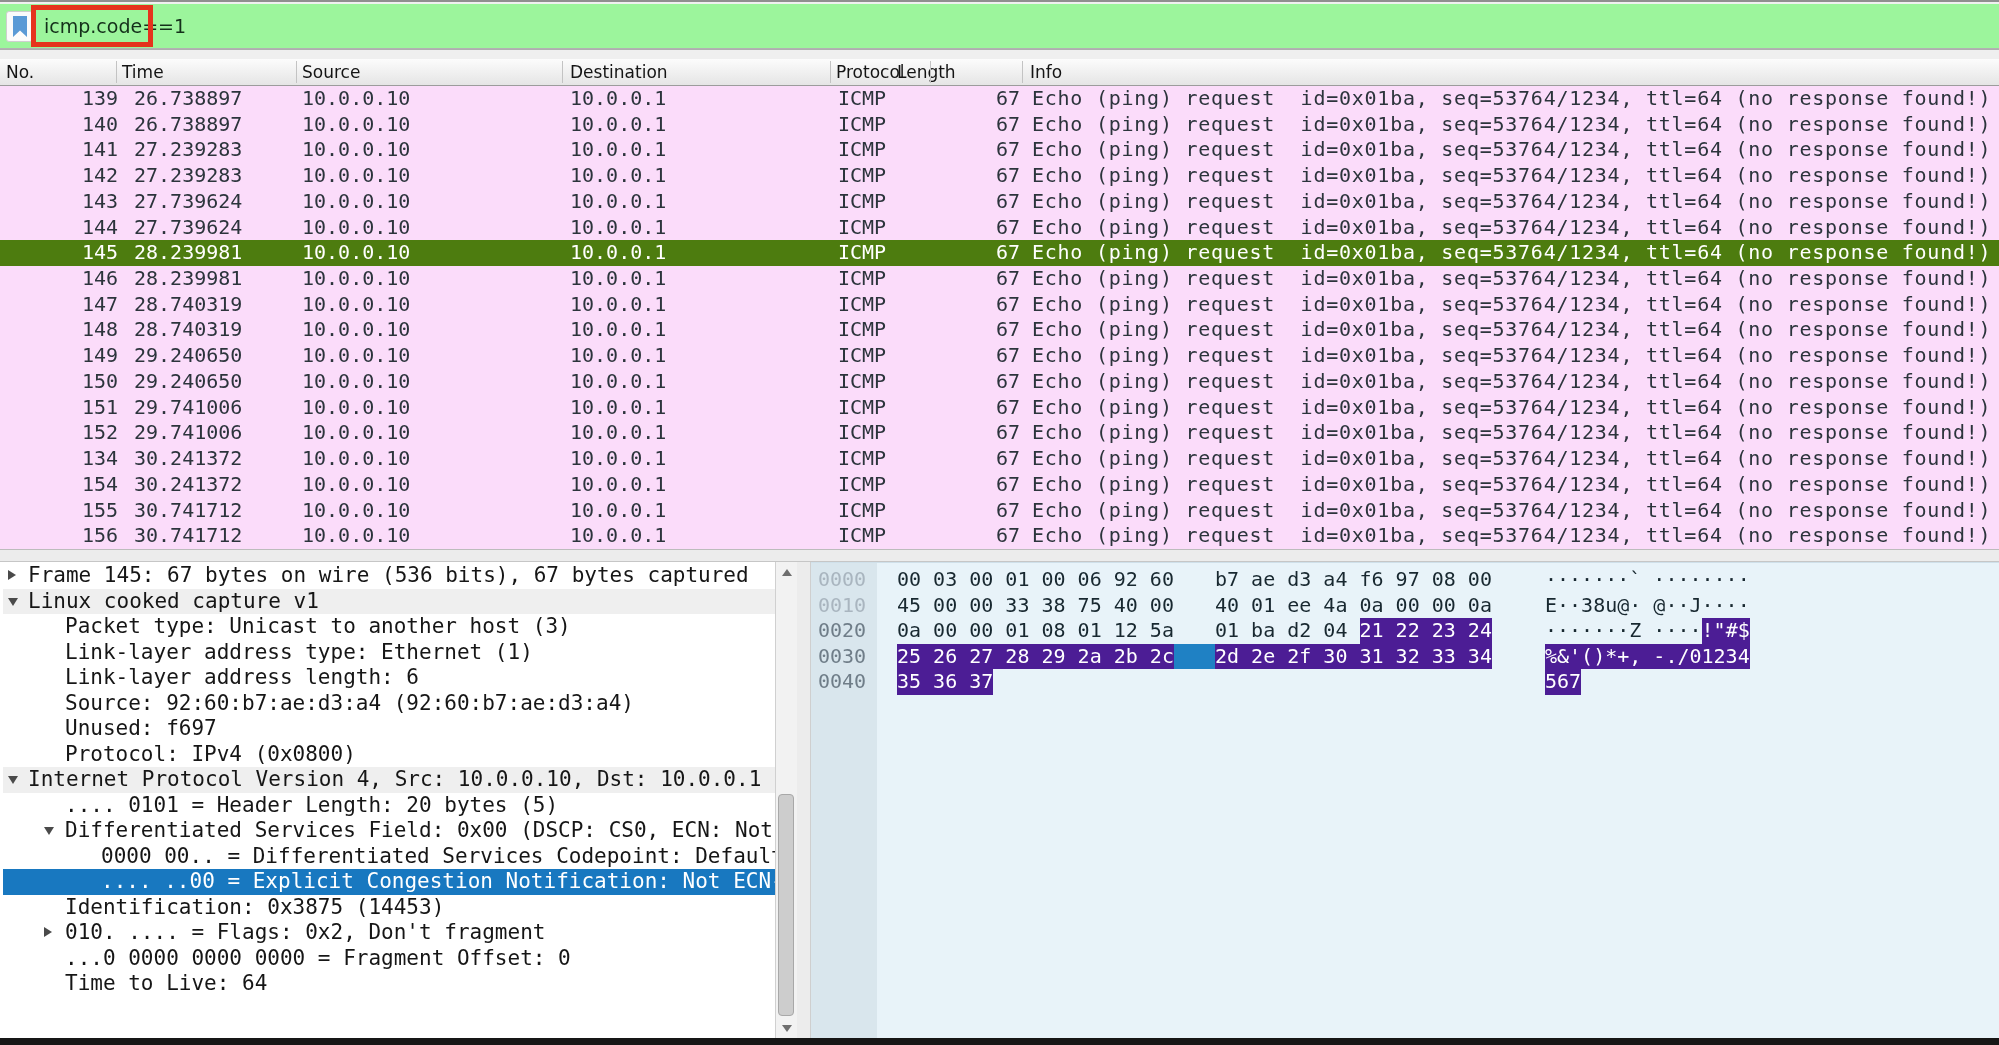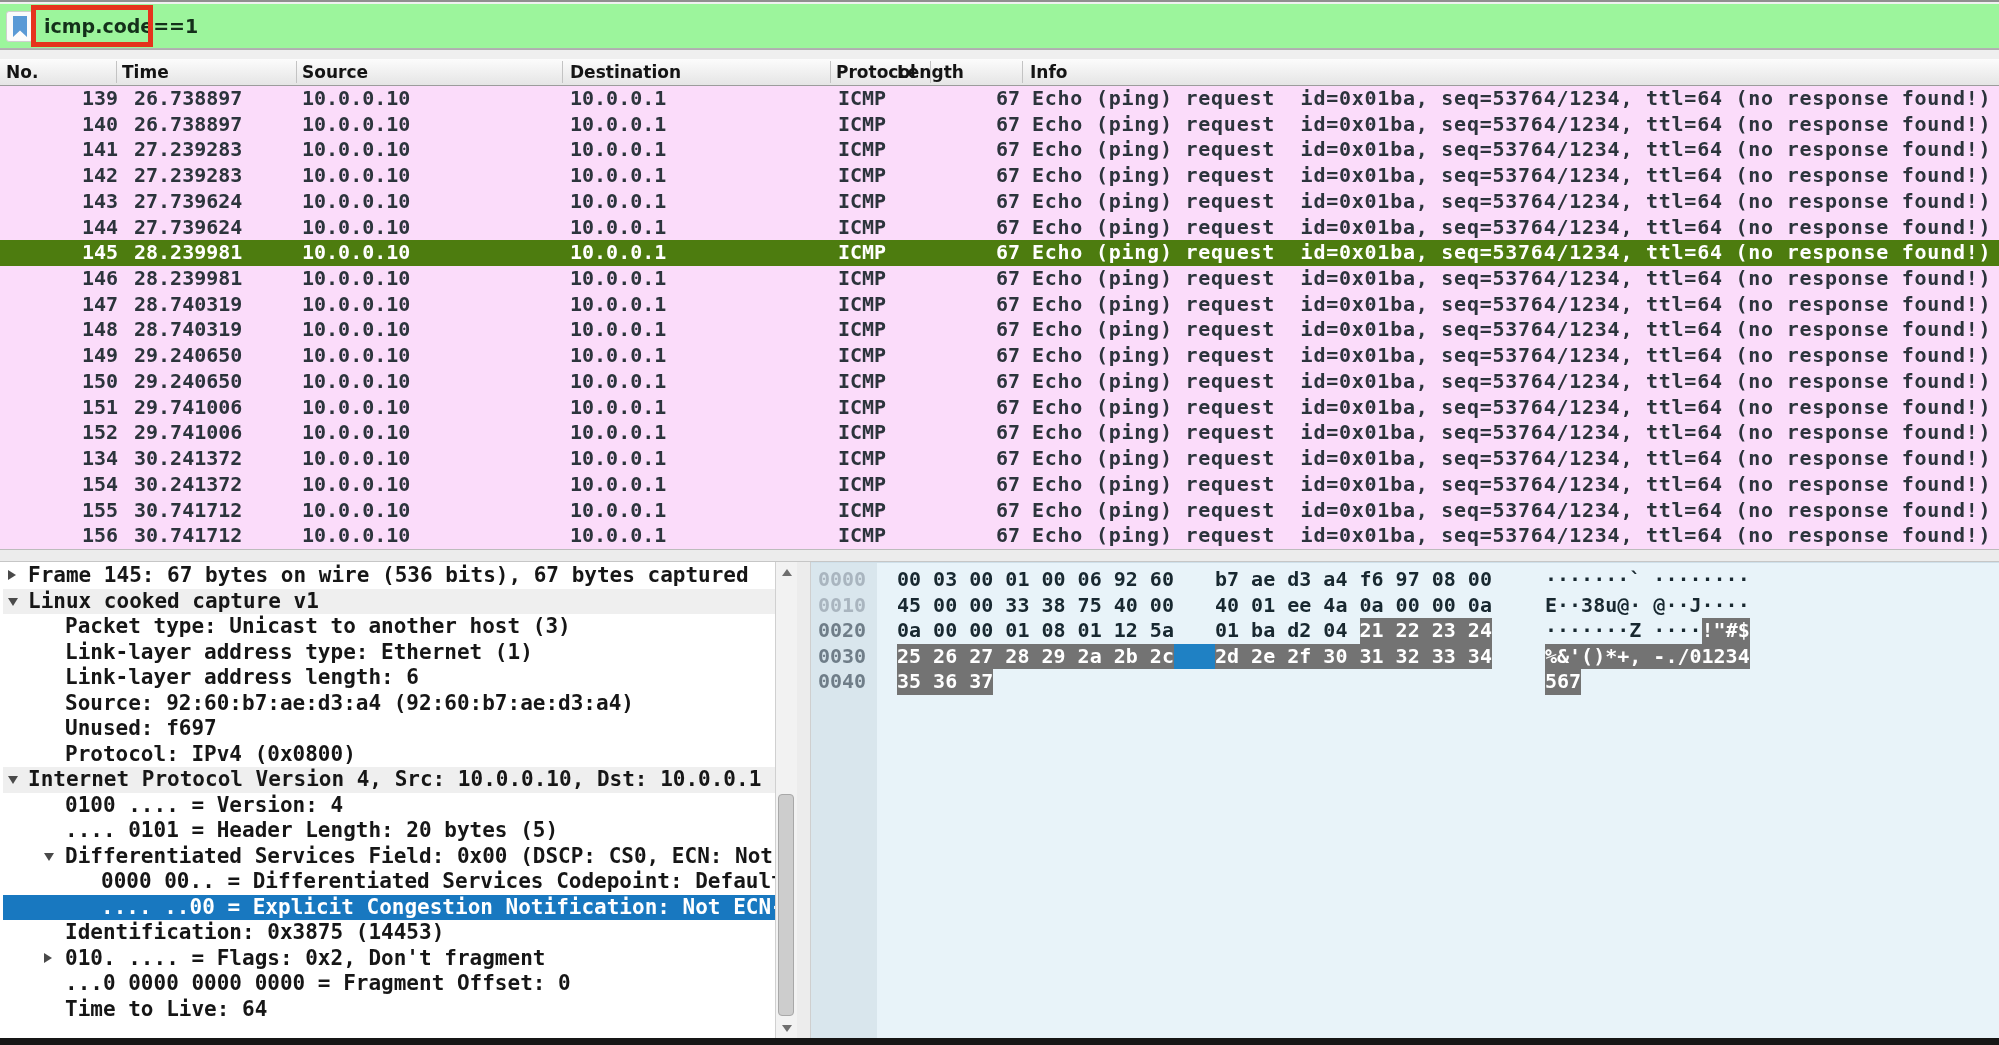--- a/index.html
+++ b/index.html
@@ -1,19 +1,19 @@
 <!DOCTYPE html>
 <html><head>
 <meta charset="utf-8">
 <style>
   * { margin:0; padding:0; box-sizing:border-box; }
   body { width:1999px; height:1045px; overflow:hidden;
          font-family:"DejaVu Sans", sans-serif; background:#e8e8e8; }
   .window { position:relative; width:1999px; height:1045px; background:#f0f0f0;
-            border-top:2px solid #8f8f8f; overflow:hidden;font-weight:bold; }
+            border-top:2px solid #8f8f8f; overflow:hidden; }
 
   
   .filter-bar { position:absolute; top:2px; left:0; right:0; height:45px;
                 background:#9cf59c; border-bottom:1px solid #b2b2b2; }
   .bookmark-btn { position:absolute; left:6px; top:7px; width:27px; height:31px;
                   background:#fbfbfb; border:1px solid #cfcfcf; border-radius:3px;
                   display:flex; align-items:center; justify-content:center; }
   .filter-text { position:absolute; left:44px; top:0; height:45px; line-height:45px;
                  font-size:19px; color:#14301a; white-space:pre; }
   .annotation-box { position:absolute; left:31px; top:1px; width:122px; height:42px;
@@ -86,21 +86,21 @@
   .offset-col-bg { position:absolute; left:0; top:0; width:66px; height:476px; background:#d9e6ed; }
   .hex-rows { position:absolute; left:0; top:4px; right:0; }
   .hxrow { position:relative; height:25.5px; font-family:"DejaVu Sans Mono", monospace;
            font-size:20px; white-space:pre; }
   .hxrow > span { position:absolute; top:0; height:25.5px; line-height:25.5px; }
   .off { left:7px; color:#6f7d88; }
   .off.dim { color:#a9b5bf; }
   .hx1 { left:86px; } .hx2 { left:404px; } .asc { left:734px; }
   .hx1, .hx2, .asc { color:#182830; }
   .hxrow .frag { display:inline-block; height:25.5px; line-height:25.5px; white-space:pre; }
-  .frag.hl { background:#737373; color:#ffffff; }
+  .frag.hl { background:#4c1d95; color:#ffffff; }
   .gapfill { position:absolute; left:361px; width:44px; top:0; height:25.5px; }
   .gapfill.hl { background:#1f81c4; }
 
   .bottom-edge { position:absolute; top:1036px; left:0; right:0; height:9px; background:#161616; }
 </style>
 </head>
 <body>
 
 <div class="window">
 
@@ -304,21 +304,20 @@
       <div class="details-rows">
           <div class="drow" style="padding-left: 25px;"><span class="arrow right" style="left: 5px;"></span><span>Frame 145: 67 bytes on wire (536 bits), 67 bytes captured</span></div>
           <div class="drow shade" style="padding-left: 25px;"><span class="arrow down" style="left: 5px;"></span><span>Linux cooked capture v1</span></div>
           <div class="drow" style="padding-left: 62px;"><span>Packet type: Unicast to another host (3)</span></div>
           <div class="drow" style="padding-left: 62px;"><span>Link-layer address type: Ethernet (1)</span></div>
           <div class="drow" style="padding-left: 62px;"><span>Link-layer address length: 6</span></div>
           <div class="drow" style="padding-left: 62px;"><span>Source: 92:60:b7:ae:d3:a4 (92:60:b7:ae:d3:a4)</span></div>
           <div class="drow" style="padding-left: 62px;"><span>Unused: f697</span></div>
           <div class="drow" style="padding-left: 62px;"><span>Protocol: IPv4 (0x0800)</span></div>
           <div class="drow shade" style="padding-left: 25px;"><span class="arrow down" style="left: 5px;"></span><span>Internet Protocol Version 4, Src: 10.0.0.10, Dst: 10.0.0.1</span></div>
-          <div class="drow" style="padding-left: 62px;"><span>0100 .... = Version: 4</span></div>
           <div class="drow" style="padding-left: 62px;"><span>.... 0101 = Header Length: 20 bytes (5)</span></div>
           <div class="drow" style="padding-left: 62px;"><span class="arrow down" style="left: 41px;"></span><span>Differentiated Services Field: 0x00 (DSCP: CS0, ECN: Not</span></div>
           <div class="drow" style="padding-left: 98px;"><span>0000 00.. = Differentiated Services Codepoint: Default</span></div>
           <div class="drow selected" style="padding-left: 98px;"><span>.... ..00 = Explicit Congestion Notification: Not ECN-</span></div>
           <div class="drow" style="padding-left: 62px;"><span>Identification: 0x3875 (14453)</span></div>
           <div class="drow" style="padding-left: 62px;"><span class="arrow right" style="left: 41px;"></span><span>010. .... = Flags: 0x2, Don't fragment</span></div>
           <div class="drow" style="padding-left: 62px;"><span>...0 0000 0000 0000 = Fragment Offset: 0</span></div>
           <div class="drow" style="padding-left: 62px;"><span>Time to Live: 64</span></div>
         </div>
       <div class="vscroll">

